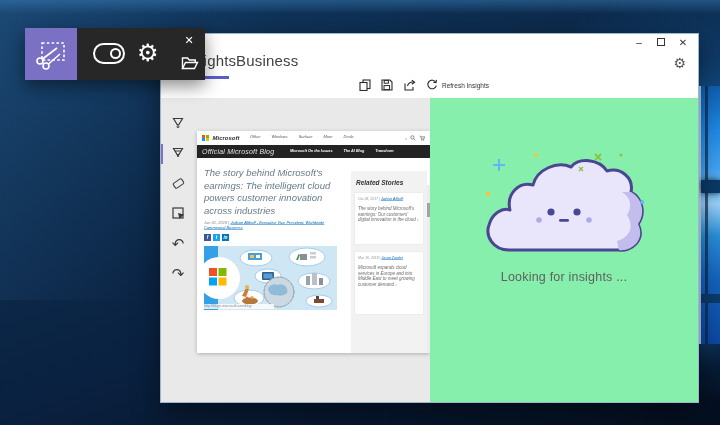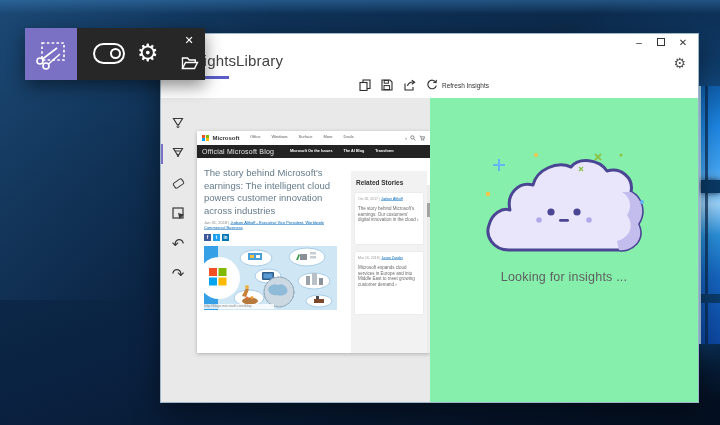--- a/index.html
+++ b/index.html
@@ -50,21 +50,21 @@
   .canvas { width:269px; background:#e9e9e9; position:relative; overflow:hidden; }
   .toolcol { position:absolute; left:2px; top:10px; width:30px; }
   .tool { width:30px; height:30px; display:flex; align-items:center; justify-content:center; color:#3a3a3a; }
   .tool svg { display:block; }
   .tool .uglyph { font-size:15px; line-height:15px; color:#3a3a3a; }
   .tool-sel-bar { position:absolute; left:-2px; top:46px; width:4px; height:20px; background:#7a70c4; }
   .eraser-shape { width:11px; height:7px; border:1.4px solid #3a3a3a; border-radius:2px; transform:rotate(-35deg); }
 
   
   .capture { position:absolute; left:36px; top:33px; width:233px; height:222px; background:#fff;
-    overflow:hidden; box-shadow:0 1px 4px rgba(0,0,0,.25); }
+    overflow:hidden; box-shadow:0 1px 4px rgba(0,0,0,.25);font-style:italic; }
   .sh { transform:scale(.5); transform-origin:0 0; width:200%; }
 
   .cap-msbar { height:14px; display:flex; align-items:center; padding:0 5px; gap:4px; background:#fff; }
   .mslogo { display:grid; grid-template-columns:3px 3px; grid-template-rows:3px 3px; gap:.5px; }
   .mslogo i:nth-child(1){background:#f25022} .mslogo i:nth-child(2){background:#7fba00}
   .mslogo i:nth-child(3){background:#00a4ef} .mslogo i:nth-child(4){background:#ffb900}
   .cap-brand { font-size:6px; font-weight:bold; color:#333; }
   .cap-nav { flex:1; height:8px; overflow:hidden; margin-left:6px; }
   .cap-nav .sh { display:flex; gap:22px; font-size:8px; color:#5a5a5a; white-space:nowrap; }
   .cap-hdricons { display:flex; align-items:center; gap:3px; color:#666; font-size:6px; }
@@ -137,21 +137,21 @@
       <span>–</span>
       <span class="maxbox">
           <i></i>
         </span>
       <span>✕</span>
     </div>
   </div>
 
   <div class="tabbar">
     <span class="tab tab-insights">Insights</span>
-    <span class="tab tab-library">Library</span>
+    <span class="tab tab-library">Business</span>
     <div class="tab-underline"></div>
     <span class="tab-gear">⚙</span>
   </div>
 
   <div class="cmdbar">
     <div class="cmdrow">
       <span class="cmdbtn">
         <svg width="12" height="12" viewBox="0 0 12 12">
           <rect x="4" y="1" width="7" height="8.5" fill="none" stroke="#2b2b2b" stroke-width="1.1"></rect>
           <rect x="1" y="3.5" width="7" height="8" fill="#fff" stroke="#2b2b2b" stroke-width="1.1"></rect>

